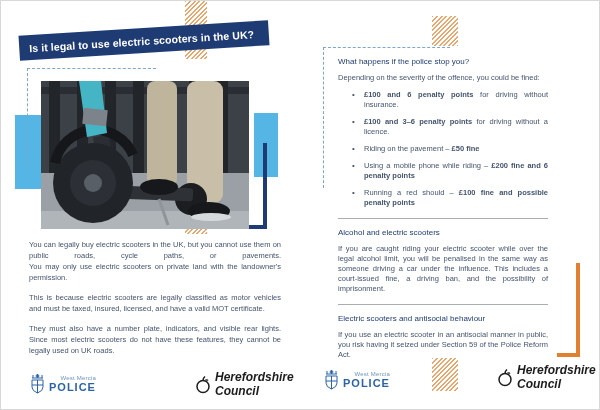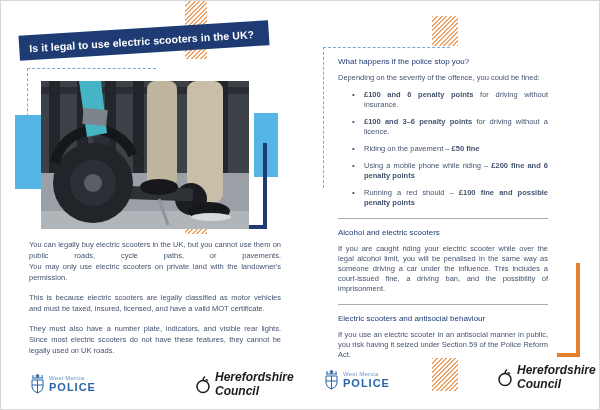--- a/index.html
+++ b/index.html
@@ -28,21 +28,21 @@
   .rp{font-size:7.5px;line-height:10px;text-align:justify;}
   .rp p{margin:0 0 7px 0;}
   .rp h3{margin:0 0 6px 0;font-size:8px;color:#1f3b73;font-weight:normal;text-align:left;}
   .bullet-row{display:flex;margin:0 0 7px 14px;}
   .bullet-dot{width:12px;flex:0 0 12px;color:#44546f;font-size:8px;line-height:10px;}
   .bullet-text{flex:1;text-align:justify;}
   .b{font-weight:bold;}
   .sep{border:none;border-top:1.5px solid #a9adb3;margin:10px 0 9px 0;}
   
   .logo{display:flex;align-items:center;}
-  .police-text{margin-left:3px;line-height:1;}
+  .police-text{margin-left:3px;line-height:1;text-align:right;}
   .police-top{font-size:6px;color:#6b93c2;letter-spacing:.2px;}
   .police-bottom{font-size:11px;font-weight:bold;color:#2a64a8;letter-spacing:1px;margin-top:1px;}
   .council-text{margin-left:4px;line-height:1.15;font-size:12px;font-weight:bold;color:#1c1c1c;font-style:italic;}
 </style>
 </head>
 <body>
 
 <div id="canvas">
 
   <div class="abs hatch" style="left:184px;top:0;width:22px;height:58px;"></div>

